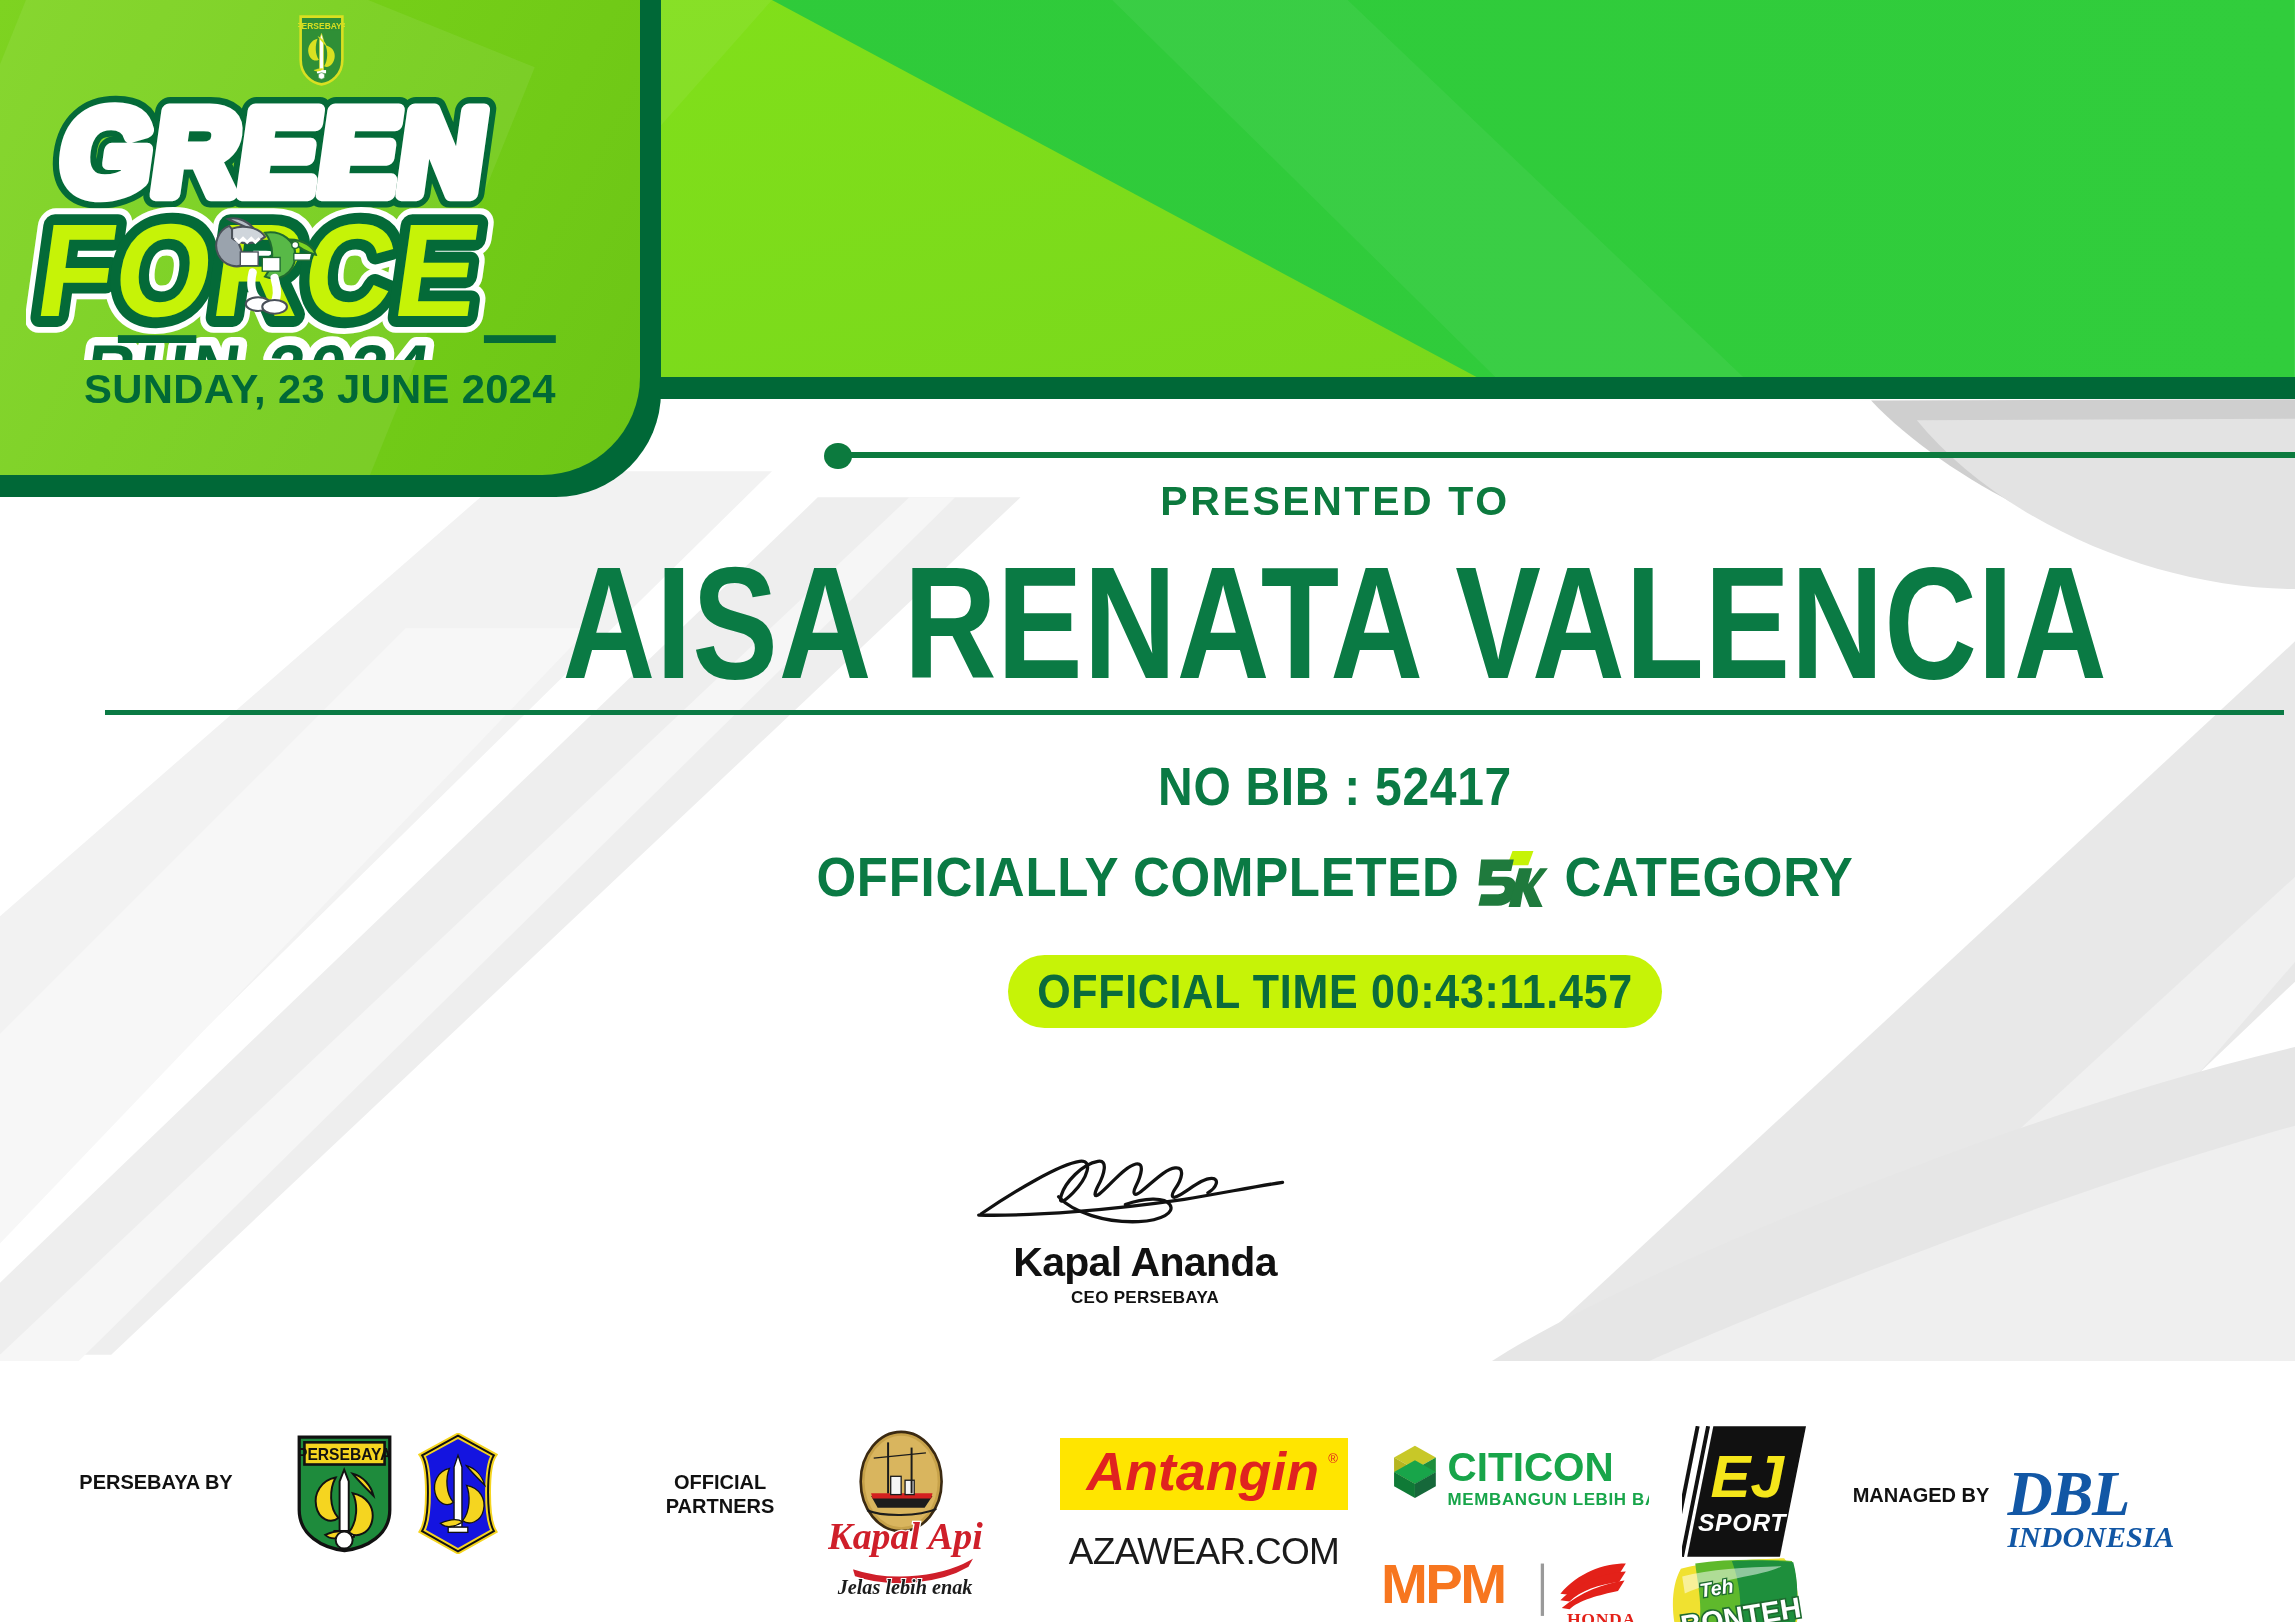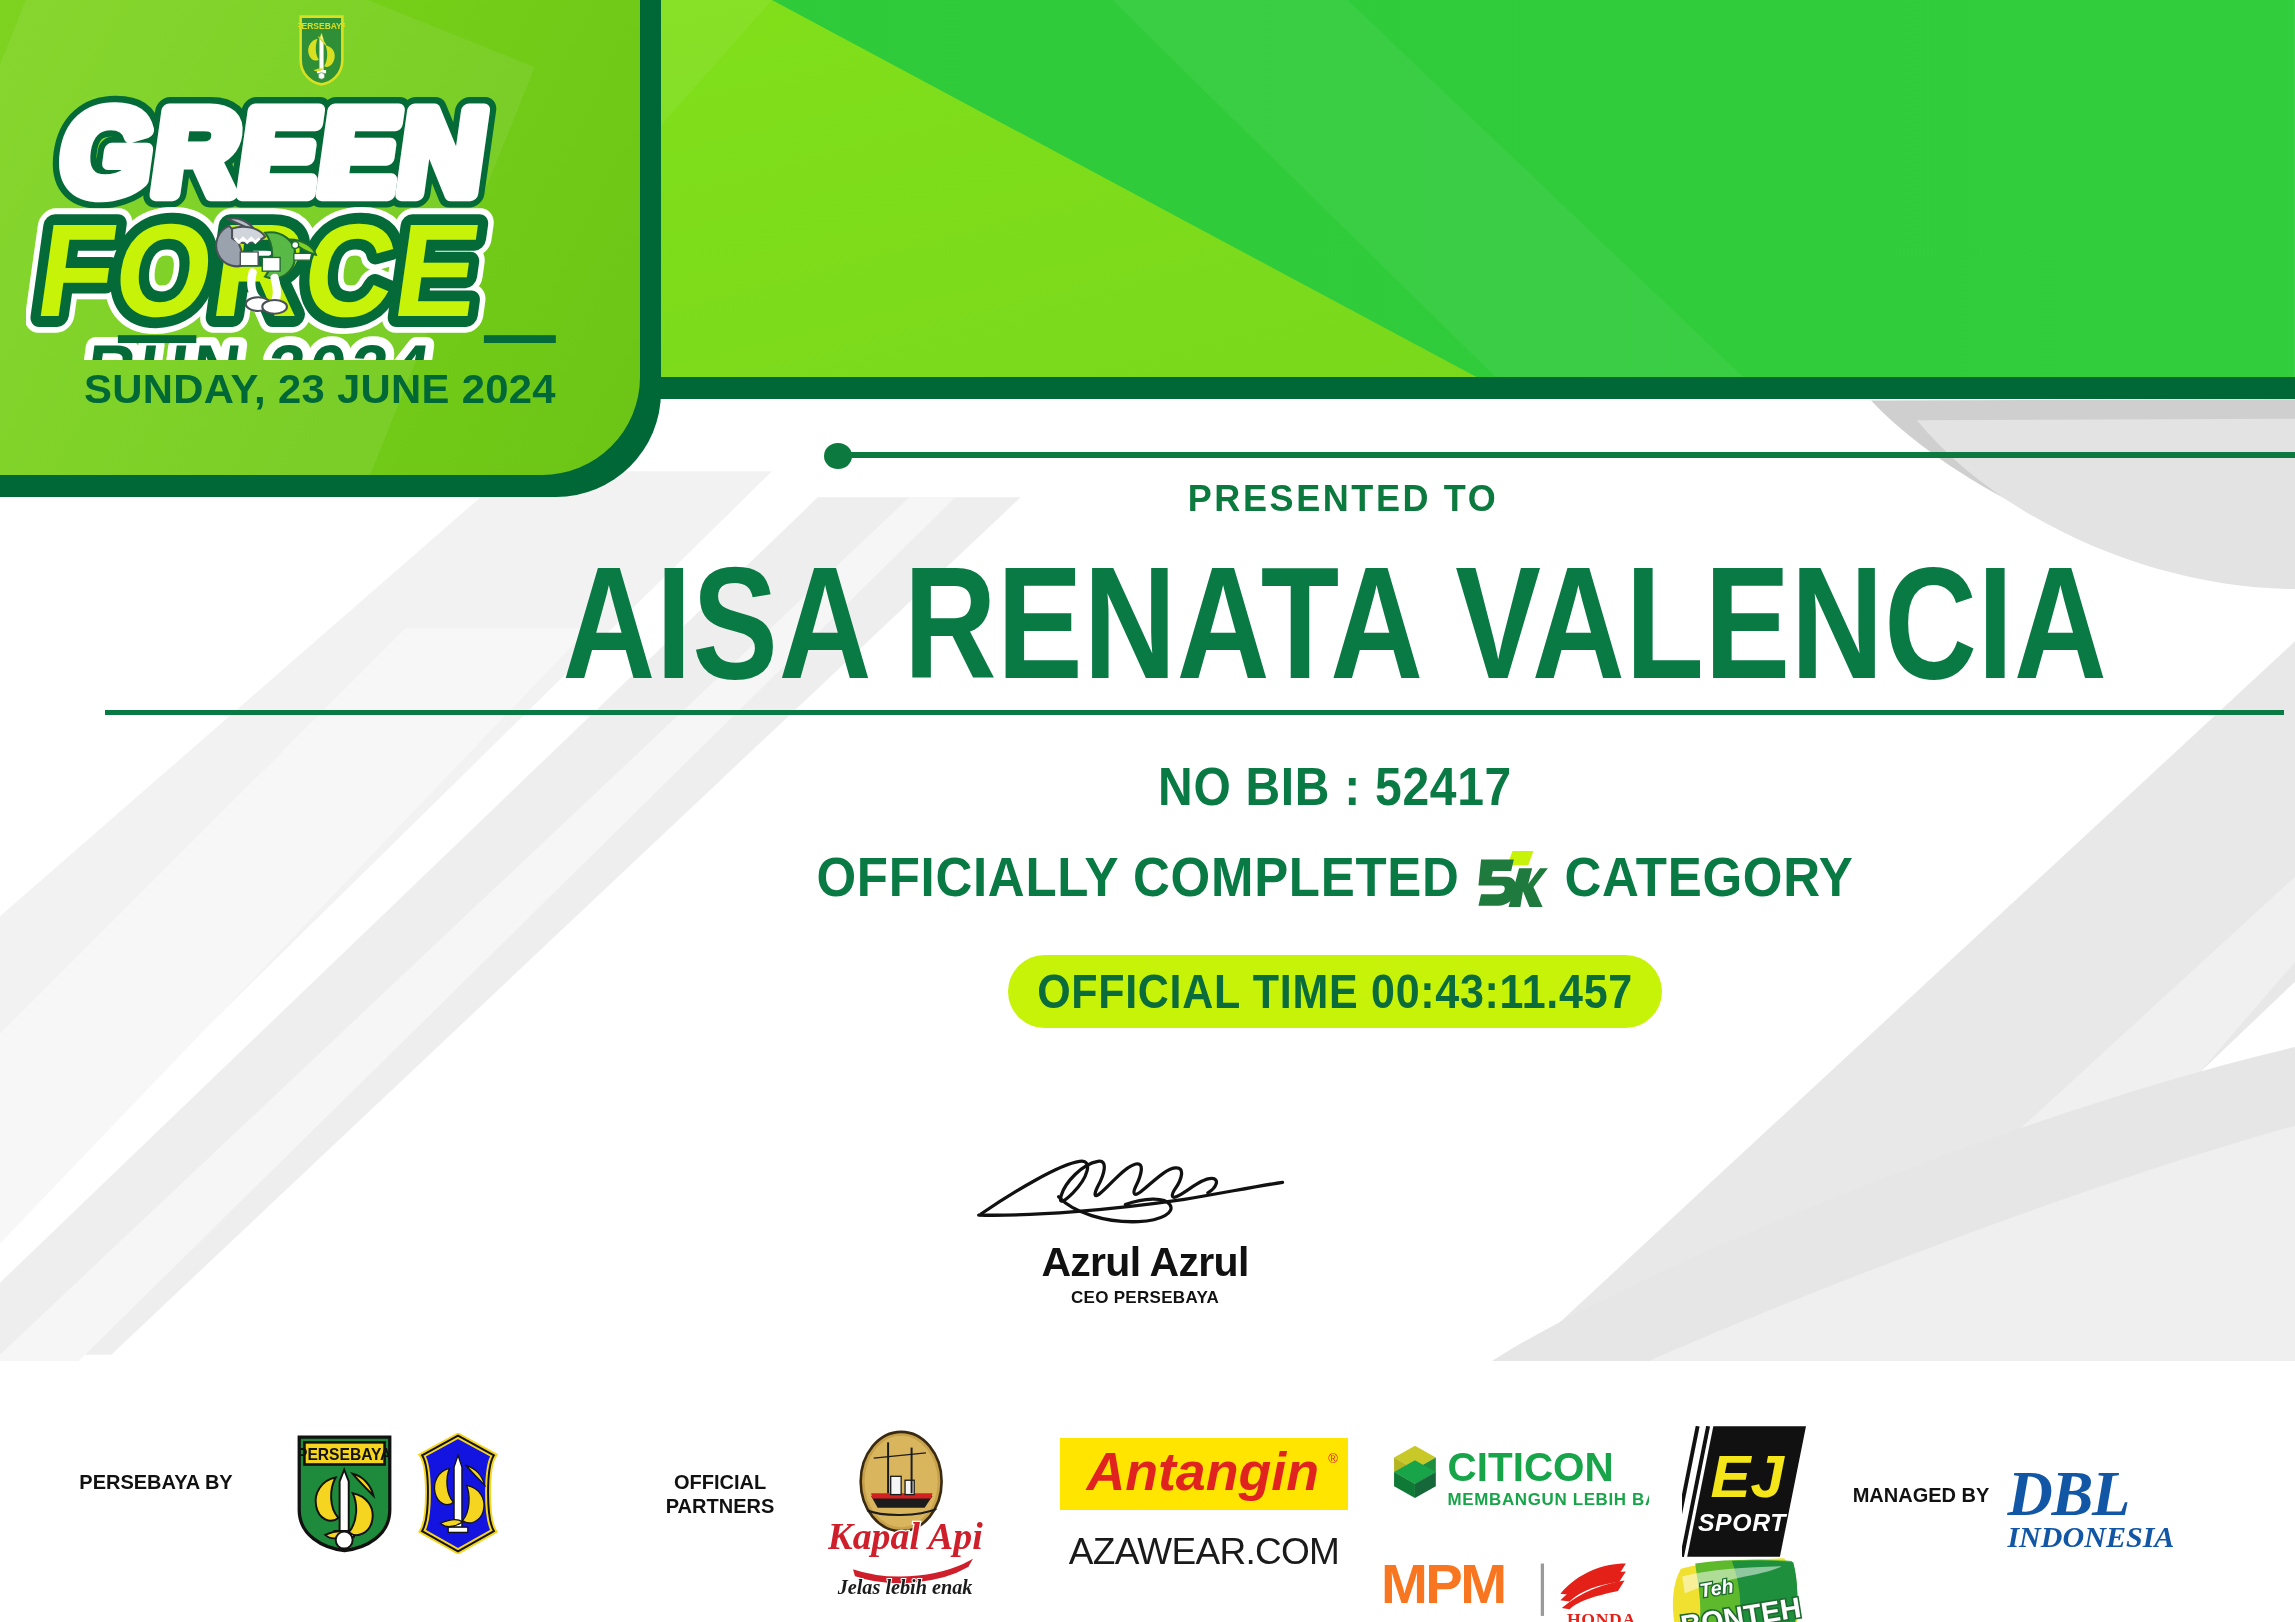--- a/index.html
+++ b/index.html
@@ -66,22 +66,22 @@
   }
 
   
   .dot-rule{position:absolute;left:824px;top:440px;width:1471px;height:29px;z-index:4;}
   .dot-rule .dot{position:absolute;left:0;top:2.6px;width:27.5px;height:26px;border-radius:50%;background:#0c7a3e;}
   .dot-rule .line{position:absolute;left:26px;top:12.4px;width:1453px;height:5.9px;background:#0c7a3e;}
 
   
   .body-area{position:absolute;left:661px;top:458px;width:1635px;height:864px;z-index:6;}
   .presented-to{
-    position:absolute;left:8px;top:19.6px;width:1348px;text-align:center;
-    font-size:36px;font-weight:bold;color:#0c7a3e;letter-spacing:2.6px;
+    position:absolute;left:0;top:19.6px;width:1348px;text-align:center;
+    font-size:41px;font-weight:bold;color:#0c7a3e;letter-spacing:2.6px;
     transform:scaleX(1.0);
   }
   .winner-name{
     position:absolute;left:-275px;top:85px;width:1898px;text-align:center;
     font-size:131px;font-weight:bold;color:#0a7a44;line-height:1;
     letter-spacing:0.7px;transform:scaleY(1.22) scaleX(.98);transform-origin:center top;
     white-space:nowrap;
   }
   .name-rule{
     position:absolute;left:-556px;top:252px;width:2179px;height:4.6px;background:#0a7a44;
@@ -279,21 +279,21 @@
   </div>
 
   <div class="sign-wrap">
     <svg class="sign-svg" viewBox="0 0 620 120">
       <g fill="none" stroke="#111111" stroke-width="5" stroke-linecap="round">
         <path d="M60 94 C110 60 180 18 210 14 C232 11 222 40 200 62 C186 76 178 80 182 66 C188 46 214 18 238 14 C254 11 248 34 238 52 C232 64 232 70 240 64 C256 52 278 22 296 18 C310 15 304 36 296 52 C290 64 294 68 304 60 C322 46 340 26 356 24 C372 22 366 42 356 56 C348 68 352 72 362 66 C382 54 398 40 412 40 C424 40 420 54 406 62"></path>
         <path d="M56 96 C140 98 260 88 370 72 C430 62 480 52 520 46"></path>
         <path d="M178 68 C200 92 250 108 300 106 C336 104 356 92 348 80 C340 68 308 70 280 80"></path>
       </g>
     </svg>
-    <div class="sign-name">Azrul Azrul</div>
+    <div class="sign-name">Kapal Ananda</div>
     <div class="sign-role">CEO PERSEBAYA</div>
   </div>
 
   <div class="footer">
 
     <div class="f-label" style="left:71px;top:110px;width:170px;">PERSEBAYA BY</div>
 
     <svg class="f-logo" style="left:294px;top:72px;width:101px;height:121px;" viewBox="0 0 155 185">
       <path d="M8 6 H147 V118 C147 156 112 176 77.5 180 C43 176 8 156 8 118 Z" fill="#1e8b3c" stroke="#111" stroke-width="5"></path>
       <rect x="16" y="14" width="123" height="34" fill="#f5d520" stroke="#111" stroke-width="4"></rect>

